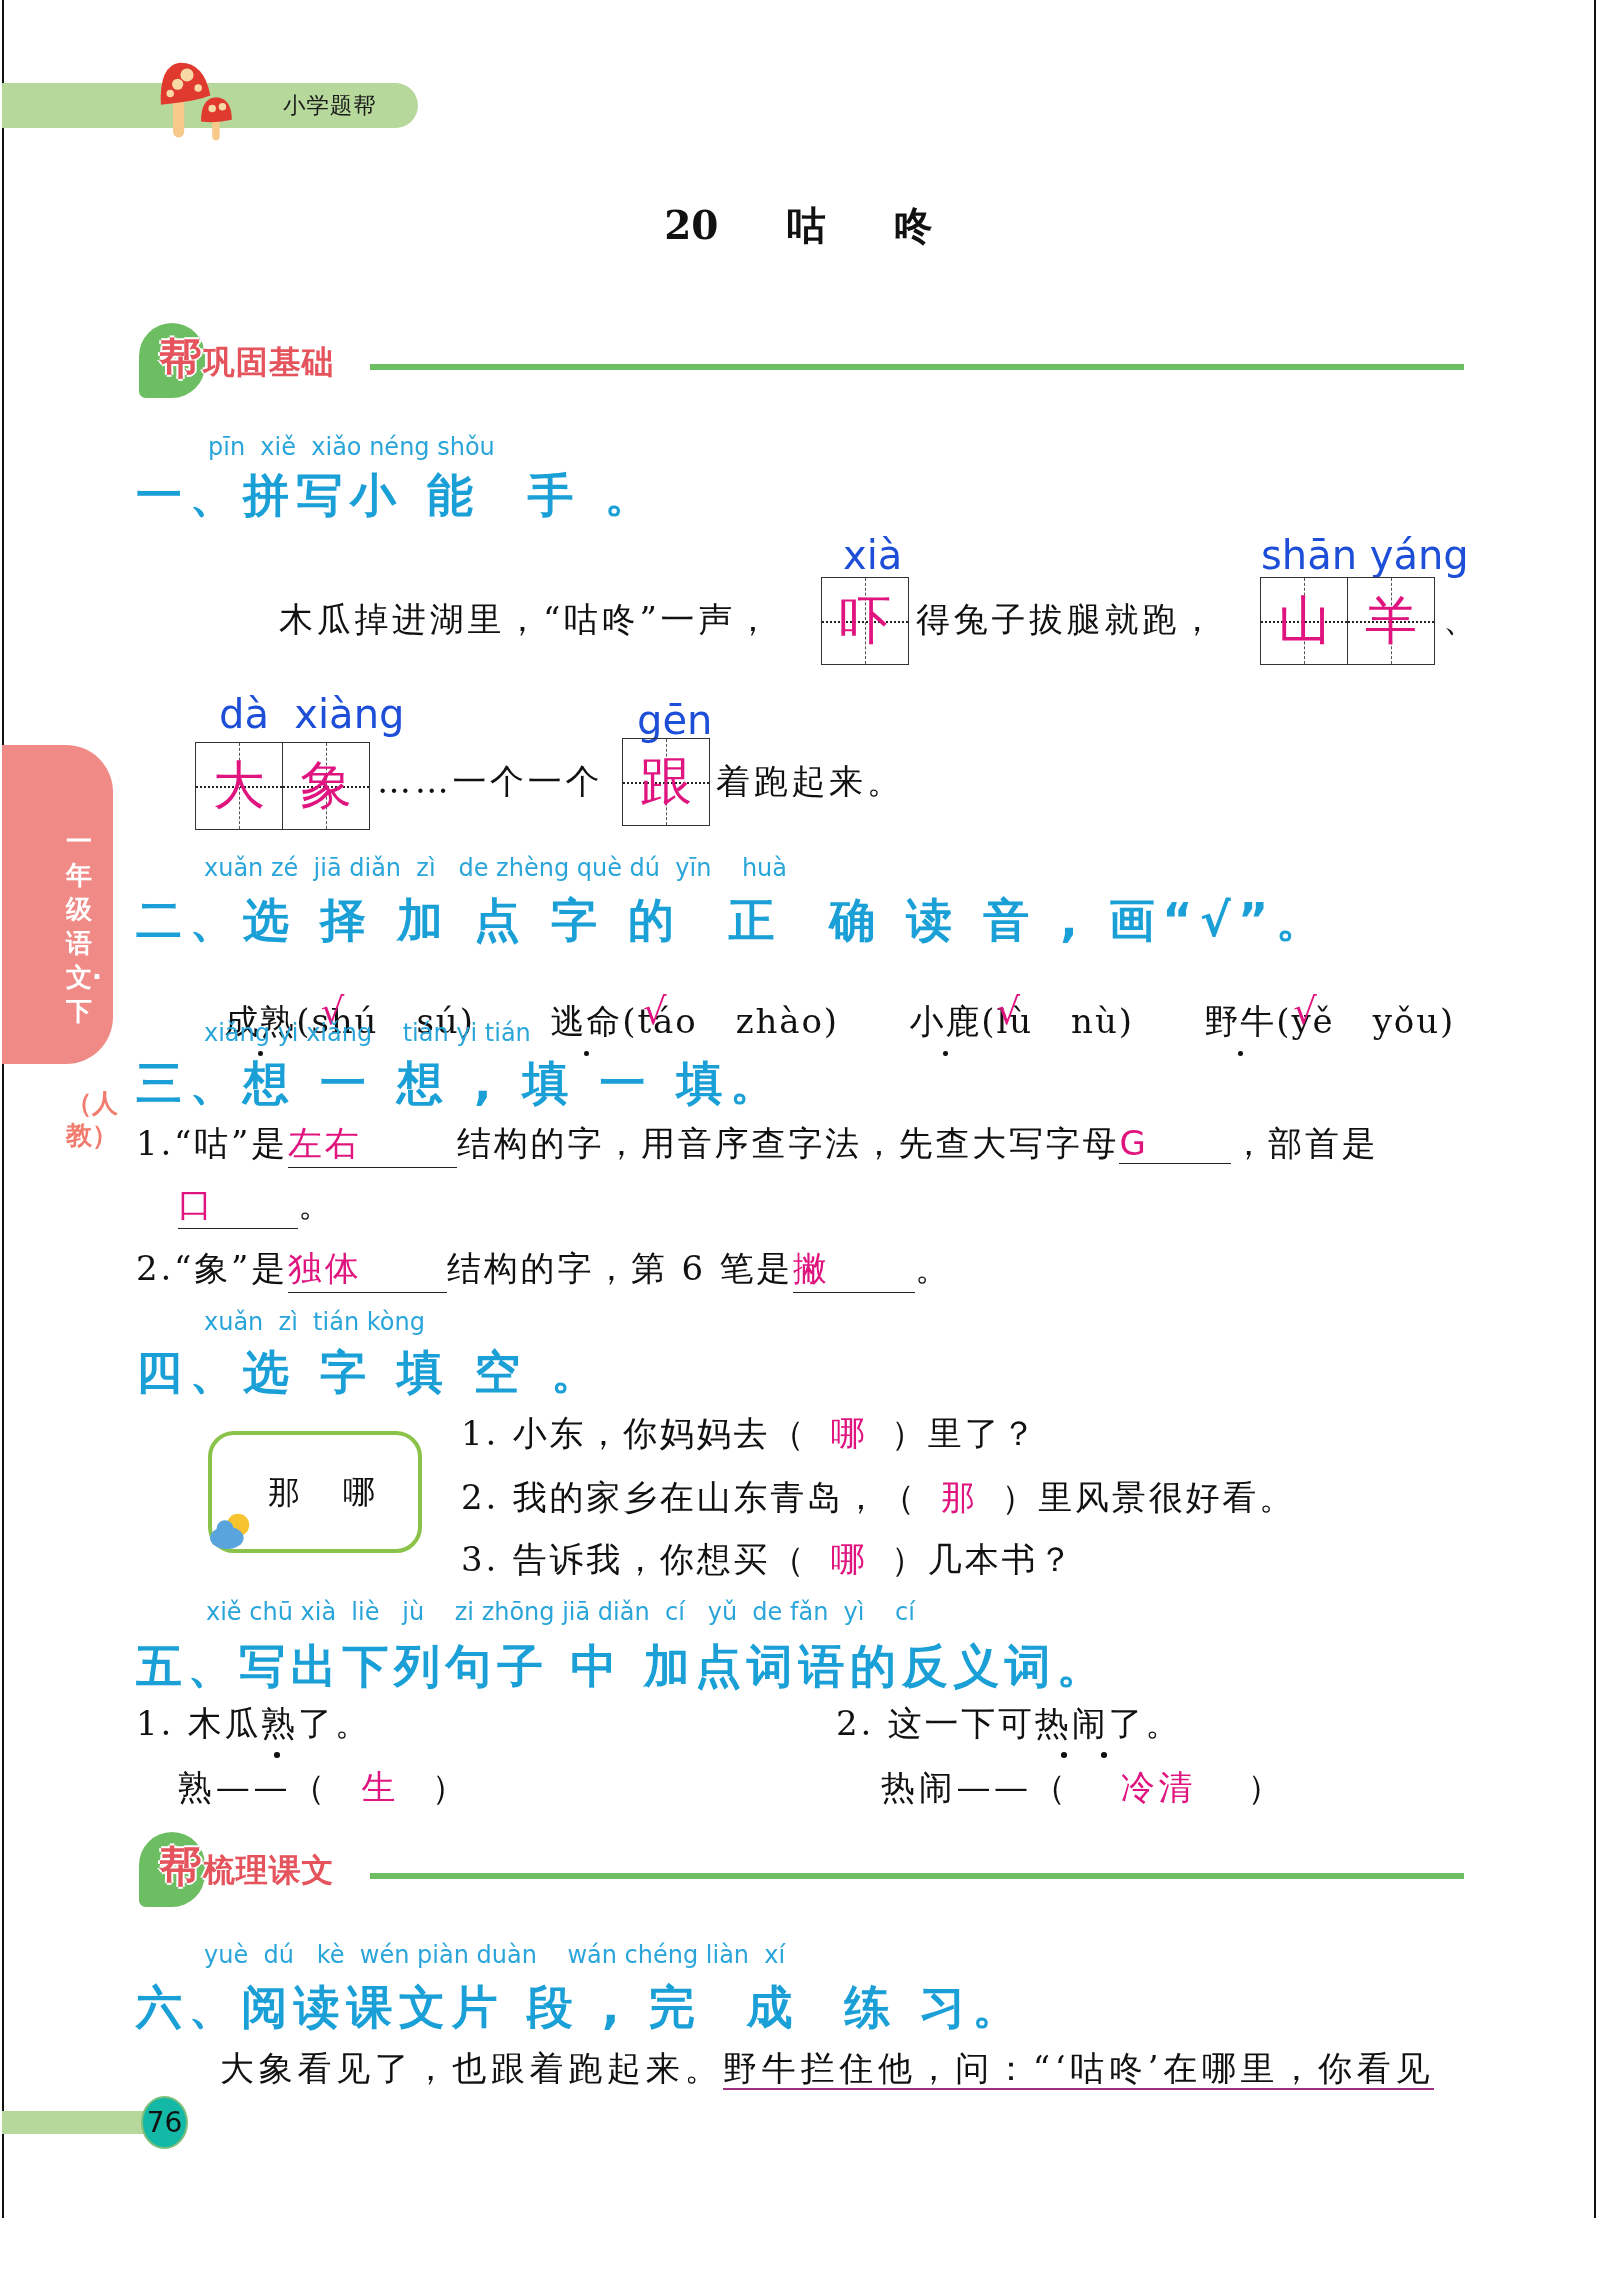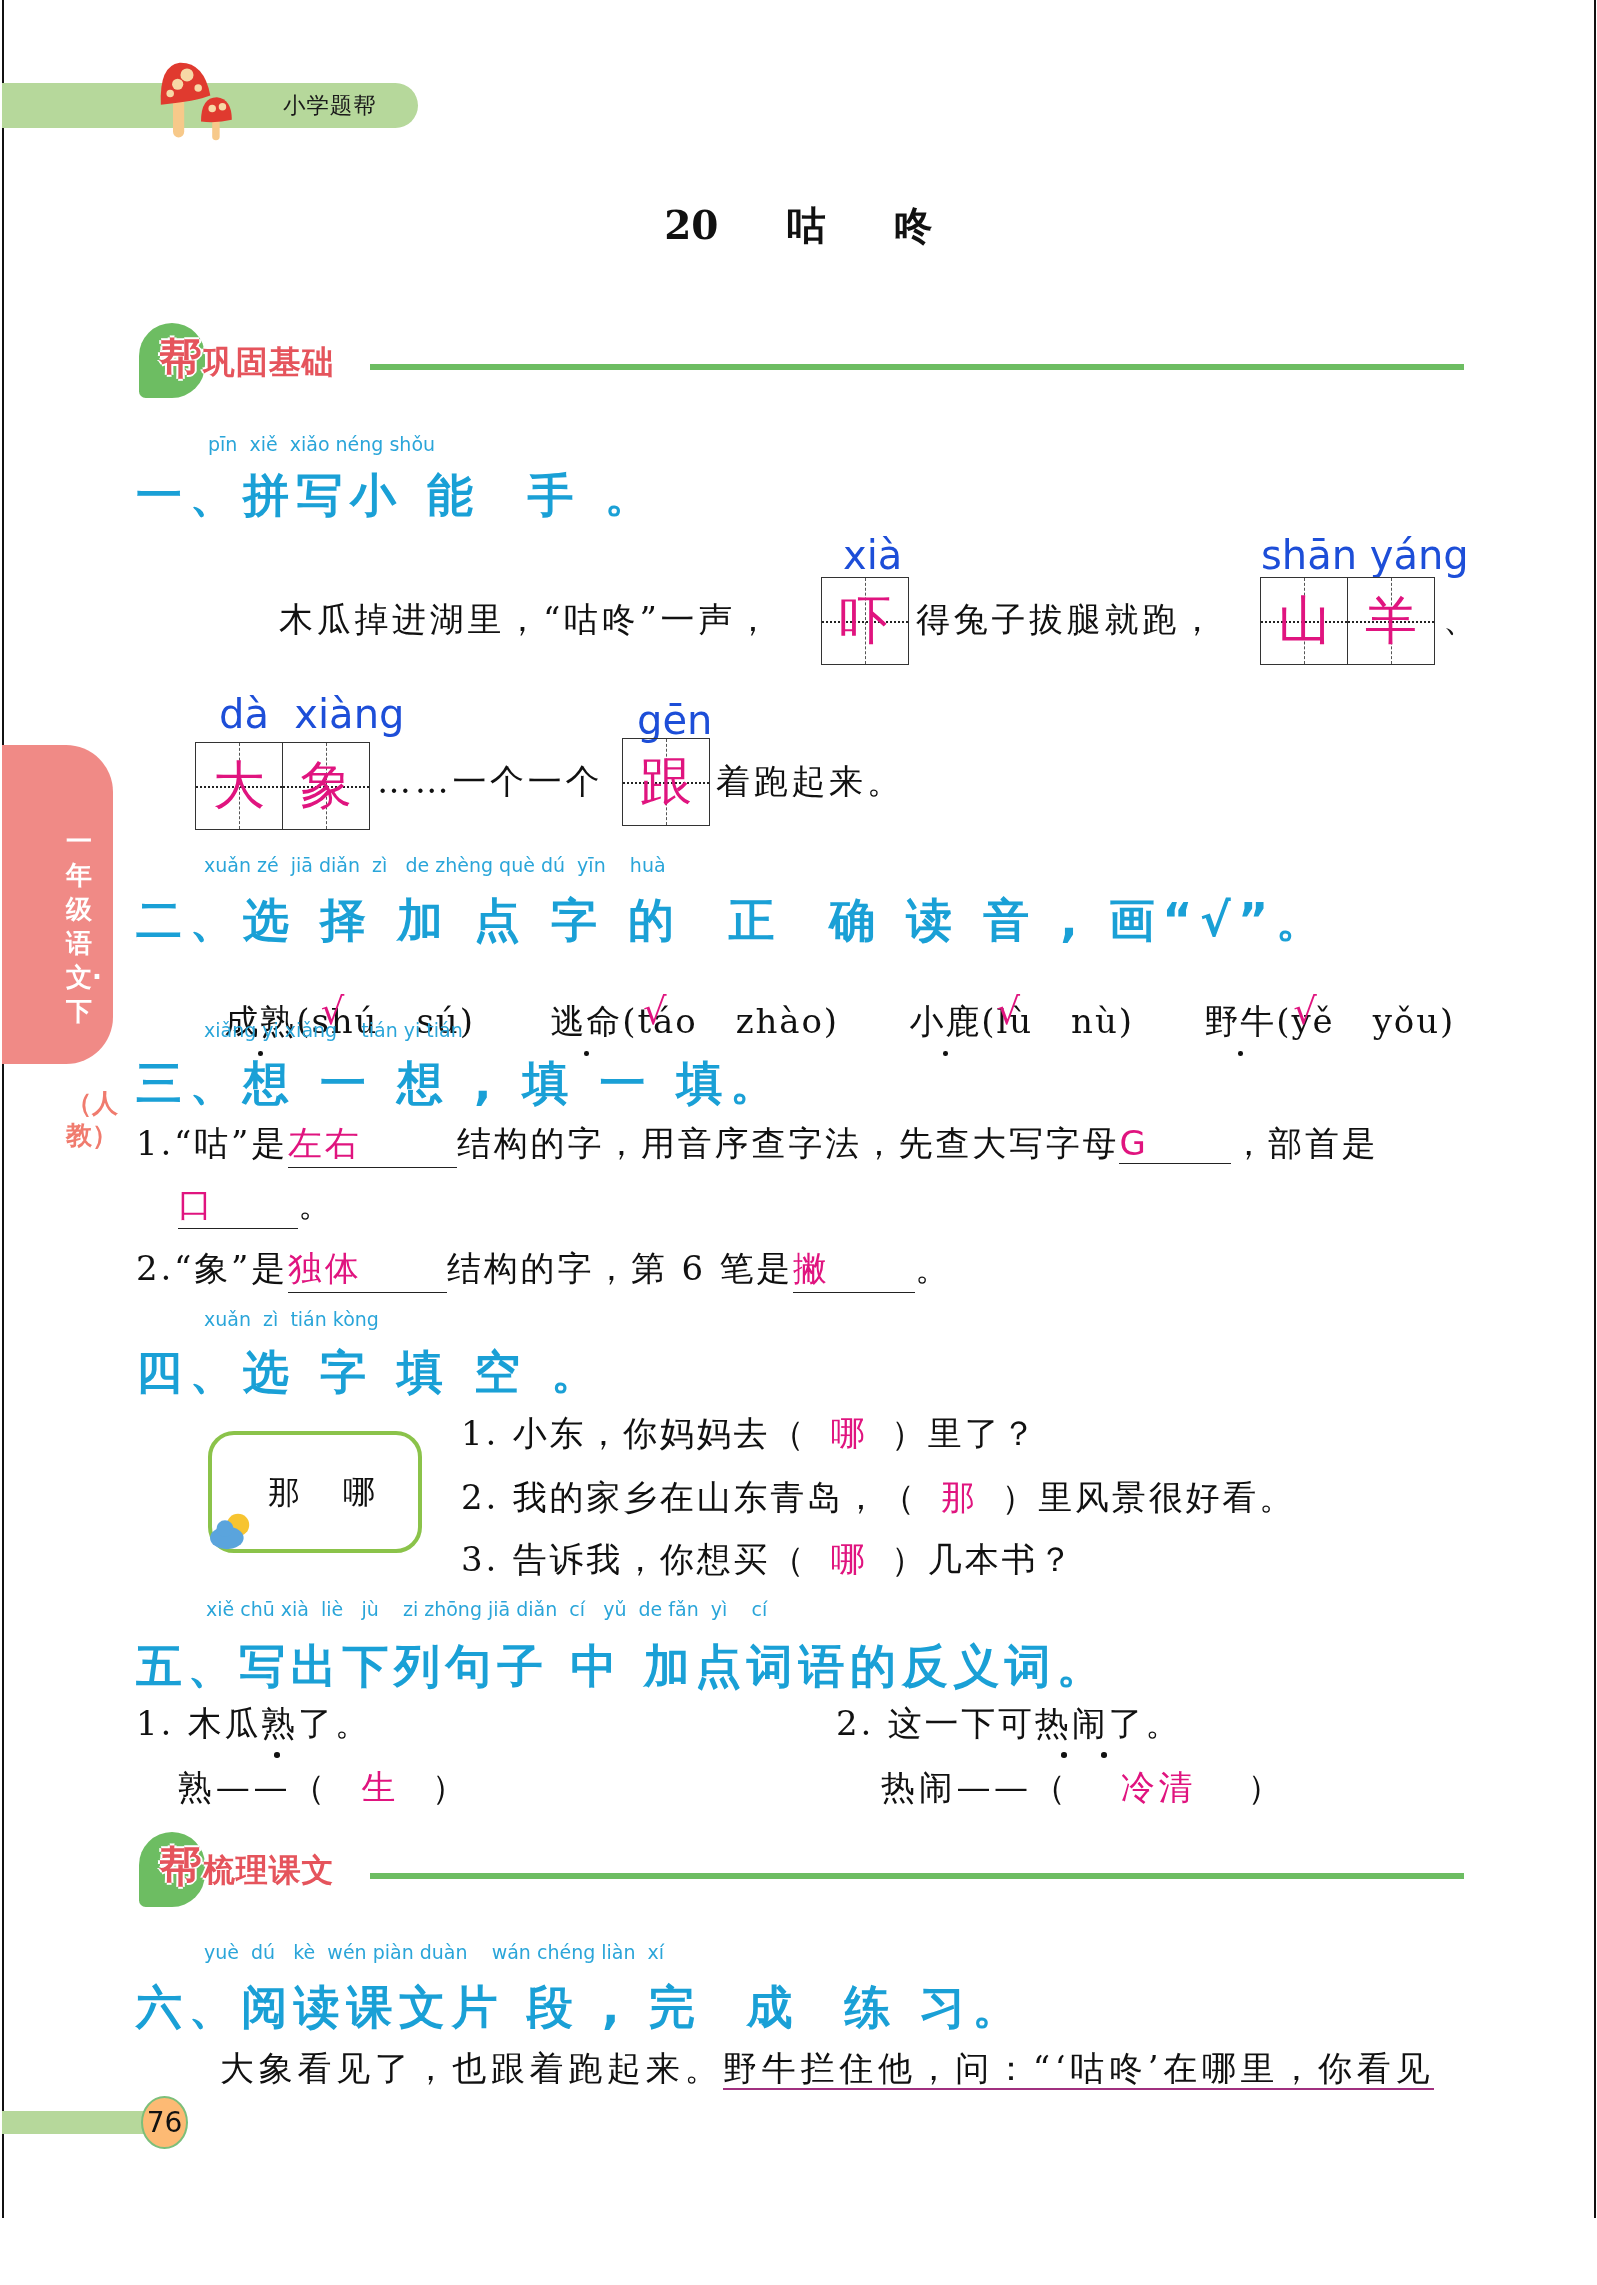--- a/index.html
+++ b/index.html
@@ -16,21 +16,21 @@
   .title { left:0; width:1597px; top:199px; text-align:center; font-family:"DejaVu Serif", serif; font-weight:bold; font-size:39px; word-spacing:20.6px; }
   .title span { margin:0 17px; }
 
   
   .sec-badge { width:66px; height:75px; border-radius:37px 37px 37px 7.5px; background:#6dbd62; }
   .sec-title { font-family:"DejaVu Sans", sans-serif; font-weight:bold; color:#e5545c; font-size:32px; letter-spacing:0.9px; text-shadow: 1.9px 0 #fff, -1.9px 0 #fff, 0 1.9px #fff, 0 -1.9px #fff; }
   .sec-title .big { font-size:43px; }
   .sec-line { height:5.6px; background:#6dbd62; }
 
   
-  .pinyin { font-family:"DejaVu Sans", sans-serif; color:#2aa5d9; font-size:19px; white-space:pre; }
+  .pinyin { font-family:"DejaVu Sans", sans-serif; color:#2aa5d9; font-size:24px; white-space:pre; }
   .qhead { font-family:"DejaVu Sans", sans-serif; font-weight:bold; color:#1aa0d6; font-size:46px; letter-spacing:7.5px; white-space:pre; }
 
   .body-text { font-family:"DejaVu Serif", serif; font-size:34px; color:#111; white-space:pre; letter-spacing:3.7px; }
   .ans { color:#e0147f; font-family:"DejaVu Sans", sans-serif; }
   .py-black { font-family:"DejaVu Sans", sans-serif; font-size:40px; color:#1d4ed8; white-space:pre; }
 
   
   .tzg { border:1.9px solid #333; display:flex; }
   .cell { position:relative; width:86px; height:86px; border-right:1.9px solid #333; display:flex; align-items:center; justify-content:center; }
   .cell:last-child { border-right:none; }
@@ -44,21 +44,21 @@
   .check { position:absolute; color:#e0147f; font-family:"DejaVu Sans", sans-serif; font-size:37px; font-weight:normal; }
 
   .side-tab { left:1.9px; top:745px; width:111px; height:319px; background:#f08a86; border-radius:0 47px 47px 0; }
   .side-text { left:66px; top:824px; width:37px; color:#fff; font-family:"DejaVu Sans", sans-serif; font-weight:bold; font-size:26px; line-height:34px; text-align:left; }
   .side-sub { left:66px; top:1087px; width:37px; color:#f07b6e; font-family:"DejaVu Sans", sans-serif; font-weight:bold; font-size:26px; line-height:32px; text-align:center; }
 
   .word-box { left:208px; top:1431px; width:206px; height:114px; border:4.7px solid #8bc34a; border-radius:26px; }
   .word-box .w { position:absolute; top:36px; font-size:32px; font-family:"DejaVu Serif", serif; }
 
   .pg-band { left:1.9px; top:2111px; width:161px; height:22.5px; background:#b6d89b; }
-  .pg-circle { left:141px; top:2096px; width:43px; height:49px; border:2.8px solid #7cbf7a; border-radius:50%; background:#fdba74; text-align:center; font-family:"DejaVu Sans", sans-serif; font-size:28px; line-height:49px; }
+  .pg-circle { left:141px; top:2096px; width:43px; height:49px; border:2.8px solid #7cbf7a; border-radius:50%; background:#14b8a6; text-align:center; font-family:"DejaVu Sans", sans-serif; font-size:28px; line-height:49px; }
 </style>
 </head>
 <body>
 
 <div class="abs frame-l"></div>
 <div class="abs frame-r"></div>
 
 <div class="abs top-band"></div>
 <svg class="abs" style="left:159px;top:60px" width="112" height="84" viewBox="0 0 120 90">
   <rect x="15" y="38" width="12" height="45" rx="6" fill="#f7c98a"></rect>

